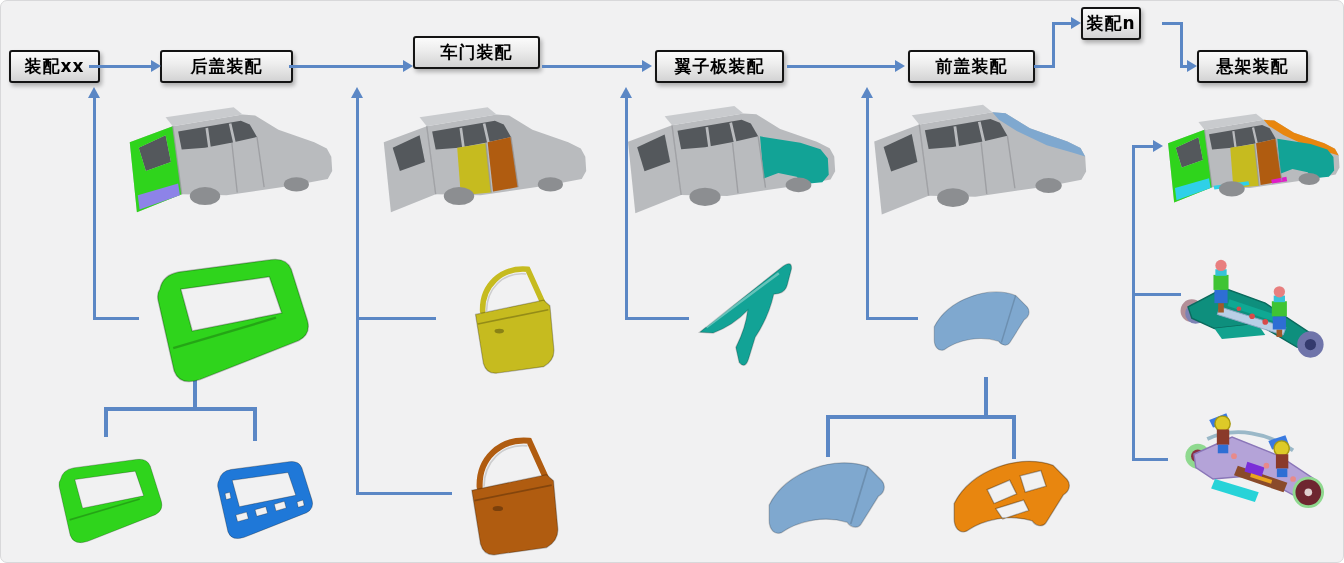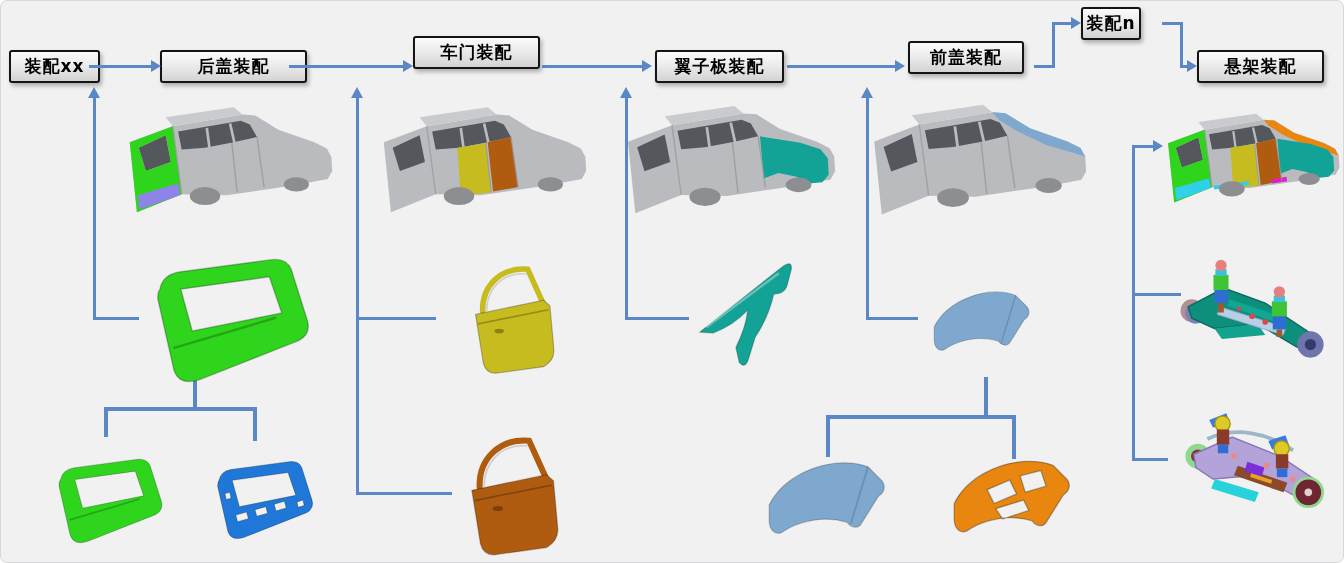--- a/index.html
+++ b/index.html
@@ -141,36 +141,36 @@
         <circle cx="64" cy="62" r="3" fill="#e88a8a"></circle>
           <circle cx="98" cy="72" r="3" fill="#e88a8a"></circle>
           <circle cx="126" cy="86" r="3" fill="#e88a8a"></circle>
       </symbol>
     </defs>
   </svg>
 
   <div class="pbox" style="left:8px;top:49px;width:91px">
       <span>装配xx</span>
     </div>
-  <div class="pbox" style="left:159px;top:49px;width:147px">
+  <div class="pbox" style="left:159px;top:49px;width:133px">
       <span>后盖装配</span>
     </div>
   <div class="pbox" style="left:412px;top:35px;width:127px">
       <span>车门装配</span>
     </div>
   <div class="pbox" style="left:654px;top:49px;width:129px">
       <span>翼子板装配</span>
     </div>
-  <div class="pbox" style="left:907px;top:40px;width:116px">
+  <div class="pbox" style="left:907px;top:49px;width:127px">
       <span>前盖装配</span>
     </div>
   <div class="pbox" style="left:1080px;top:6px;width:60px">
       <span>装配n</span>
     </div>
-  <div class="pbox" style="left:1196px;top:49px;width:127px">
+  <div class="pbox" style="left:1196px;top:49px;width:111px">
       <span>悬架装配</span>
     </div>
 
   <div class="hl" style="left:88px;top:64px;width:62px"></div>
   <div class="ar-r" style="left:150px;top:59px"></div>
   <div class="hl" style="left:288px;top:64px;width:114px"></div>
   <div class="ar-r" style="left:402px;top:59px"></div>
   <div class="hl" style="left:541px;top:64px;width:100px"></div>
   <div class="ar-r" style="left:641px;top:59px"></div>
   <div class="hl" style="left:786px;top:64px;width:108px"></div>

